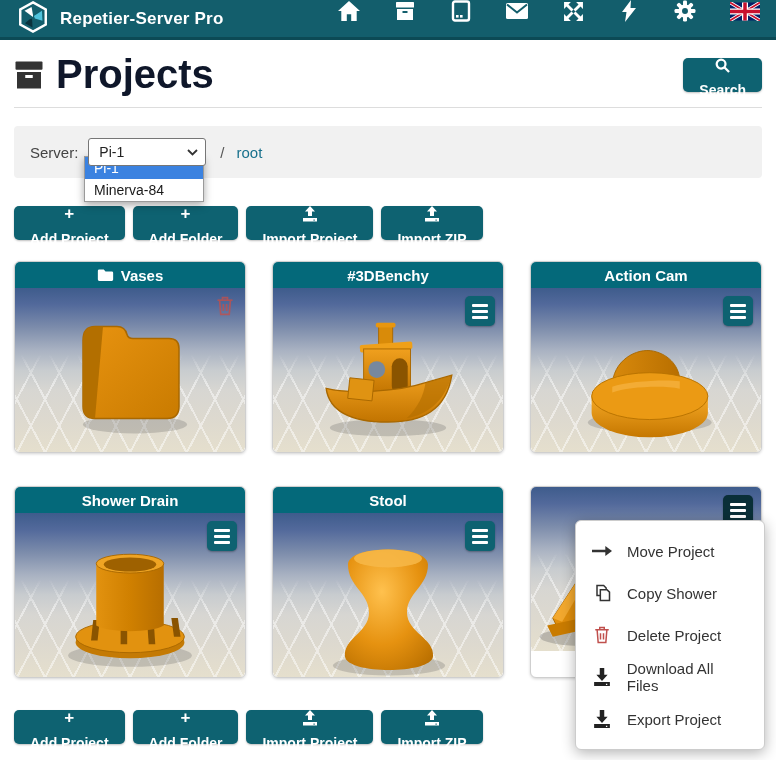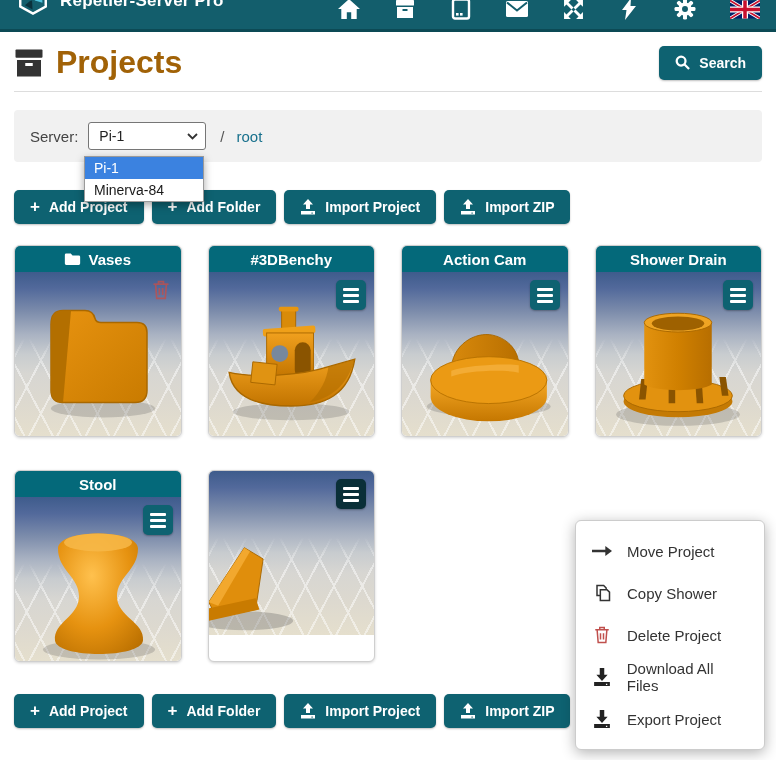--- a/index.html
+++ b/index.html
@@ -7,38 +7,39 @@
   body {
     font-family:"Liberation Sans", sans-serif;
     background:#fff; color:#3a3a3a; position:relative; height:760px; overflow:hidden;
   }
   :root{
     --navbar:#135E6C; --accent:#0E6271; --cardhead:#04697A;
     --hl:#3B82E0; --link:#17708C; --danger:#C0504D;
   }
   
   .navbar{
-    height:32px; background:var(--navbar); border-bottom:3px solid #0C4A55;
-    display:flex; align-items:flex-end; padding:9px 16px; justify-content:space-between;
+    height:40px; background:var(--navbar); border-bottom:3px solid #0C4A55;
+    display:flex; align-items:flex-start; padding:0 16px; justify-content:space-between;
   }
   .brand{ display:flex; align-items:center; gap:10px; cursor:pointer;}
   .brand-title{ color:#fff; font-size:17px; font-weight:bold; letter-spacing:.2px;}
   .nav-icons{ display:flex; align-items:center; gap:34px; }
   .nav-ic{ width:22px; height:22px; display:flex; align-items:center; justify-content:center; cursor:pointer;}
   .nav-ic svg{ display:block; }
   
   .page{ padding:0 14px; }
   .page-header{ display:flex; align-items:center; margin-top:12px; }
   .ph-icon{ width:30px; height:30px; margin-right:12px; }
-  h1{ font-size:32px; font-weight:bold; color:#a16207; flex:1; }
+  h1{ font-size:40px; font-weight:bold; color:#0f172a; flex:1; }
   .btn{
     background:var(--accent); color:#fff; border:none; border-radius:5px;
     font-family:"Liberation Sans", sans-serif; font-size:14px; font-weight:bold;
     height:34px; padding:0 16px; display:inline-flex; align-items:center; gap:9px; cursor:pointer;
     box-shadow:0 1px 2px rgba(0,0,0,.25);
+    flex-direction:column;
   }
   .btn svg{ flex:0 0 auto; }
   hr.div{ border:none; border-top:1px solid #ddd; margin:10px 0 0; }
   
   .server-bar{
     margin-top:18px; background:#f1f1f1; border-radius:4px; height:52px;
     display:flex; align-items:center; padding:0 16px; position:relative; font-size:15px; color:#444;
   }
   .fake-select{
     margin-left:10px; width:118px; height:28px; background:#fff; border:1px solid #767676;
@@ -52,21 +53,21 @@
   .dropdown-list .opt{ height:22px; line-height:22px; padding:0 9px; color:#1a1a1a; cursor:pointer; white-space:nowrap;}
   .dropdown-list .opt.selected{ background:var(--hl); color:#fff; }
   .crumb-sep{ margin:0 12px 0 14px; color:#555; }
   .crumb-link{ color:var(--link); cursor:pointer; text-decoration:none;text-align:center; }
   
   .toolbar{ display:flex; gap:8px; }
   .toolbar.top{ margin-top:28px; }
   .toolbar.bottom{ margin-top:32px; }
   .plus{ font-size:17px; font-weight:bold; line-height:1; margin-top:-1px;}
   
-  .grid{ margin-top:21px; display:grid; grid-template-columns:repeat(4,1fr); column-gap:26px; row-gap:33px; }
+  .grid{ margin-top:21px; display:grid; grid-template-columns:repeat(3,1fr); column-gap:26px; row-gap:33px; }
   .card{ border:1px solid #cfcfcf; border-radius:6px; overflow:hidden; box-shadow:0 1px 3px rgba(0,0,0,.18); background:#fff;}
   .card-header{
     height:26px; background:var(--cardhead); color:#fff; font-size:15px; font-weight:bold;
     display:flex; align-items:center; justify-content:center; gap:7px; cursor:pointer;
   }
   .card-img{
     height:164px; position:relative; cursor:pointer;
     background:linear-gradient(180deg,#3E5C8C 0%,#52699B 10%,#7C8CAB 24%,#A9B2C2 38%,#C8CCCF 50%,#D7D6D2 62%,#DDD9CF 80%,#E5DFCD 100%);
   }
   .floor{

